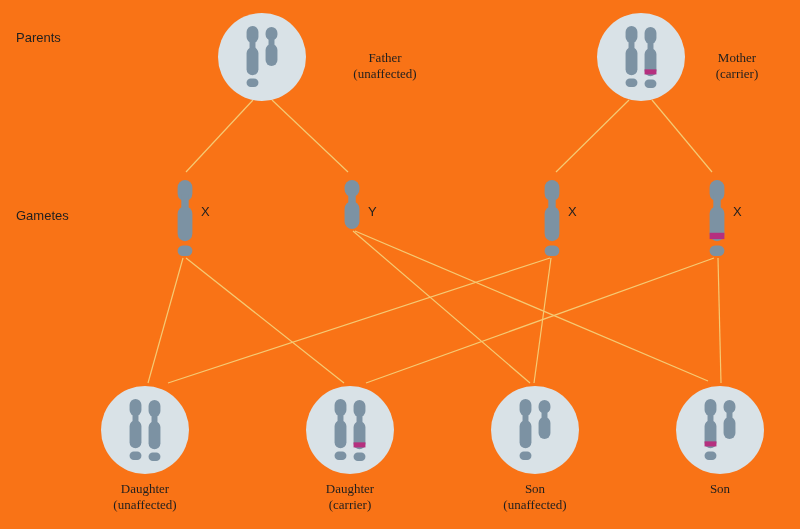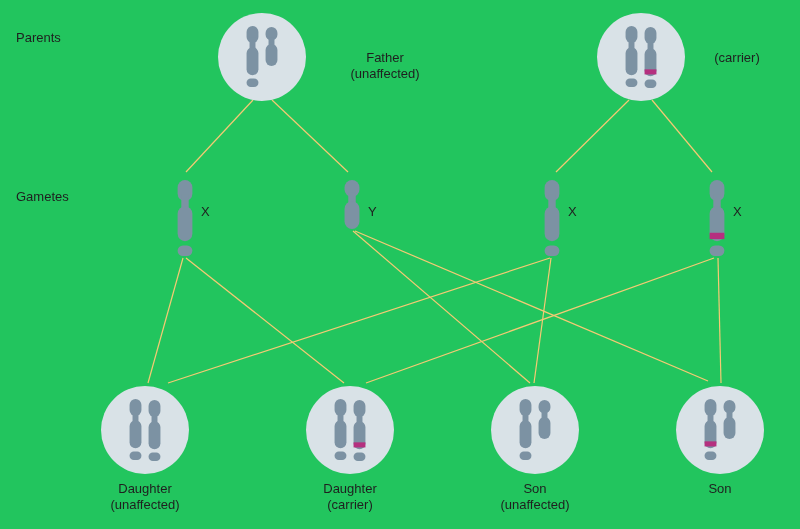--- a/index.html
+++ b/index.html
@@ -1,36 +1,36 @@
 <!DOCTYPE html>
 <html style="--line: #f5ca74; --chromosome: #7c92a3; --circle_bg: #d9e2e7; --band: #b5307f; --text: #1f1f1f;"><head>
 <meta charset="utf-8">
 <style>
   html,body{margin:0;padding:0;background:#fff;}
   .canvas{
     position:relative;
     width:800px;height:529px;
-    background:#22c55e;
+    background:#f97316;
     font-family:"Liberation Sans", sans-serif;
     color:var(--text,#1f1f1f);
     overflow:hidden;
   }
   svg.diagram{position:absolute;left:0;top:0;}
   .pcircle{fill:var(--circle_bg,#d9e2e7);}
   .chr{fill:var(--chromosome,#7c92a3);}
   .band{fill:var(--band,#b5307f);}
   line.inherit{stroke:var(--line,#f5ca74);stroke-width:1.2;}
   .lbl{
     position:absolute;
     font-size:13px;
     line-height:16px;
     color:var(--text,#1f1f1f);
   }
   .row-lbl{text-align:left;}
-  .center-lbl{text-align:center;width:110px;}
+  .center-lbl{text-align:center;width:110px;font-family:Liberation Serif, serif;}
   .gamete-letter{font-size:13px;}
 </style>
 </head>
 <body>
 
 <div class="canvas">
 
   <svg class="diagram" width="800" height="529" viewBox="0 0 800 529">
     <defs>
       <symbol id="chrX" viewBox="0 0 20 72">
@@ -110,27 +110,28 @@
       <use href="#chrY" x="536" y="400" width="17" height="39"></use>
     </g>
     <g>
       <circle class="pcircle" cx="720" cy="430" r="44"></circle>
       <use href="#chrXc" x="702" y="399" width="17" height="61"></use>
       <use href="#chrY" x="721" y="400" width="17" height="39"></use>
     </g>
   </svg>
 
   <div class="lbl row-lbl" style="left:16px;top:30px">Parents</div>
-  <div class="lbl row-lbl" style="left:16px;top:189px">Gametes</div>
+  <div class="lbl row-lbl" style="left:16px;top:208px">Gametes</div>
 
   <div class="lbl center-lbl" style="left:330px;top:50px">
     <div>Father</div>
     <div>(unaffected)</div>
   </div>
   <div class="lbl center-lbl" style="left:682px;top:50px">
+    <div>Mother</div>
     <div>(carrier)</div>
   </div>
 
   <div class="lbl gamete-letter" style="left:201px;top:204px">X</div>
   <div class="lbl gamete-letter" style="left:368px;top:204px">Y</div>
   <div class="lbl gamete-letter" style="left:568px;top:204px">X</div>
   <div class="lbl gamete-letter" style="left:733px;top:204px">X</div>
 
   <div class="lbl center-lbl" style="left:90px;top:481px">
     <div>Daughter</div>

